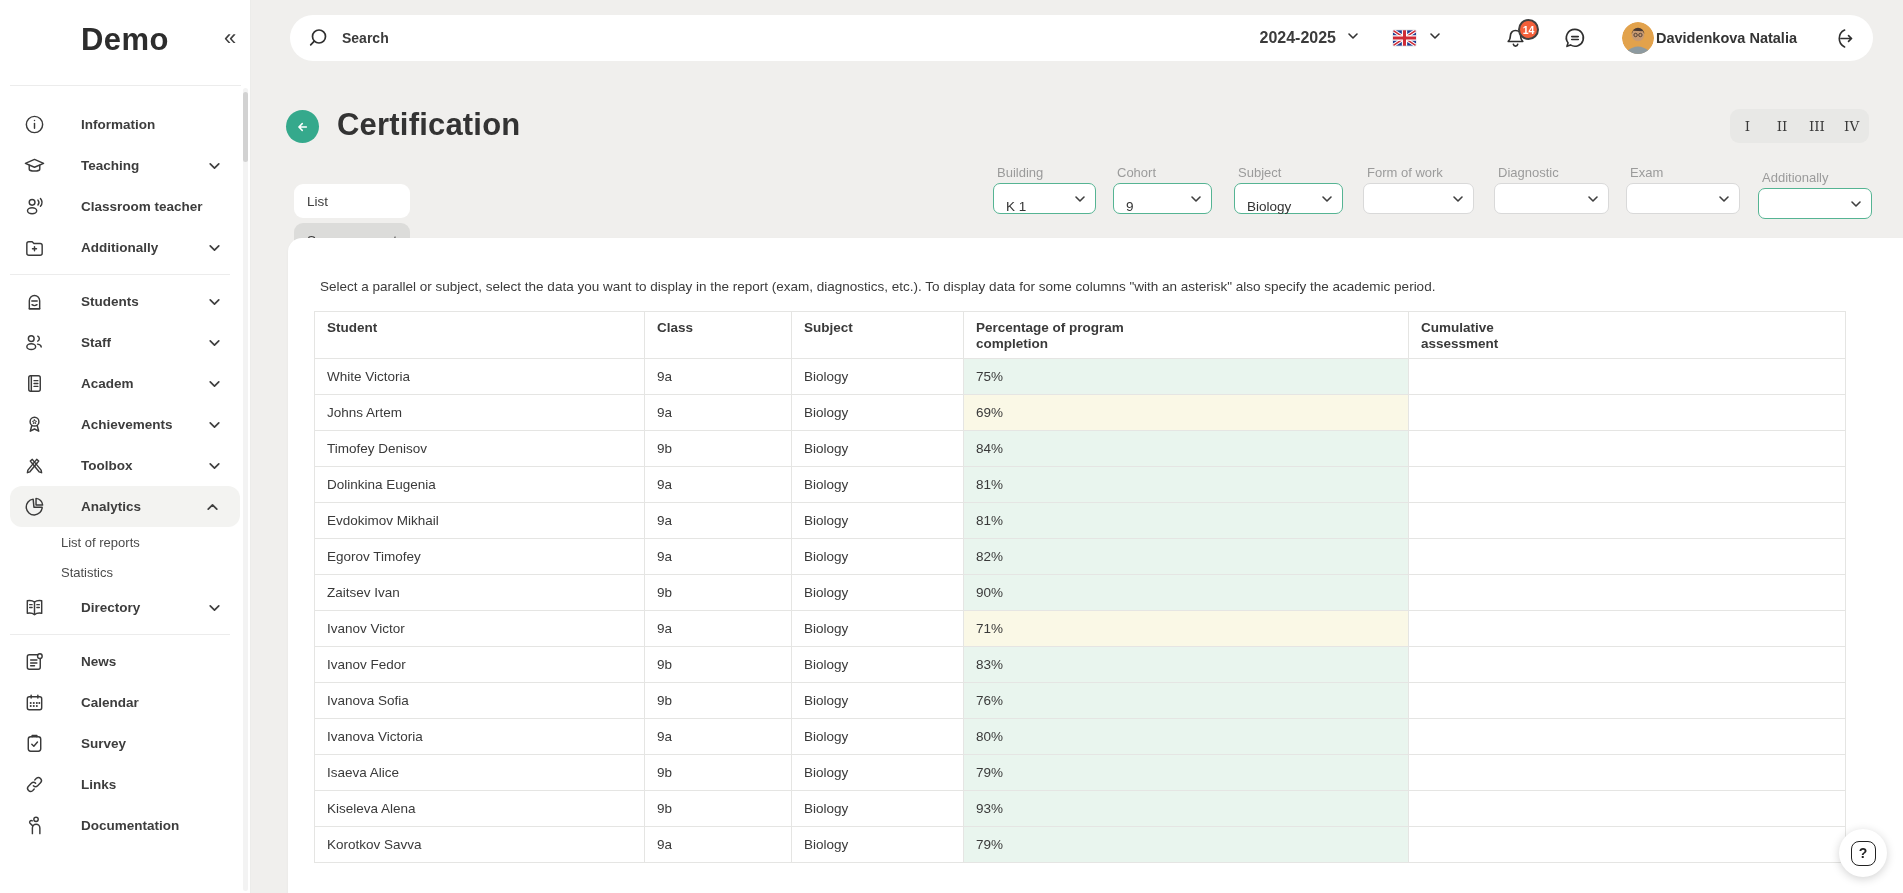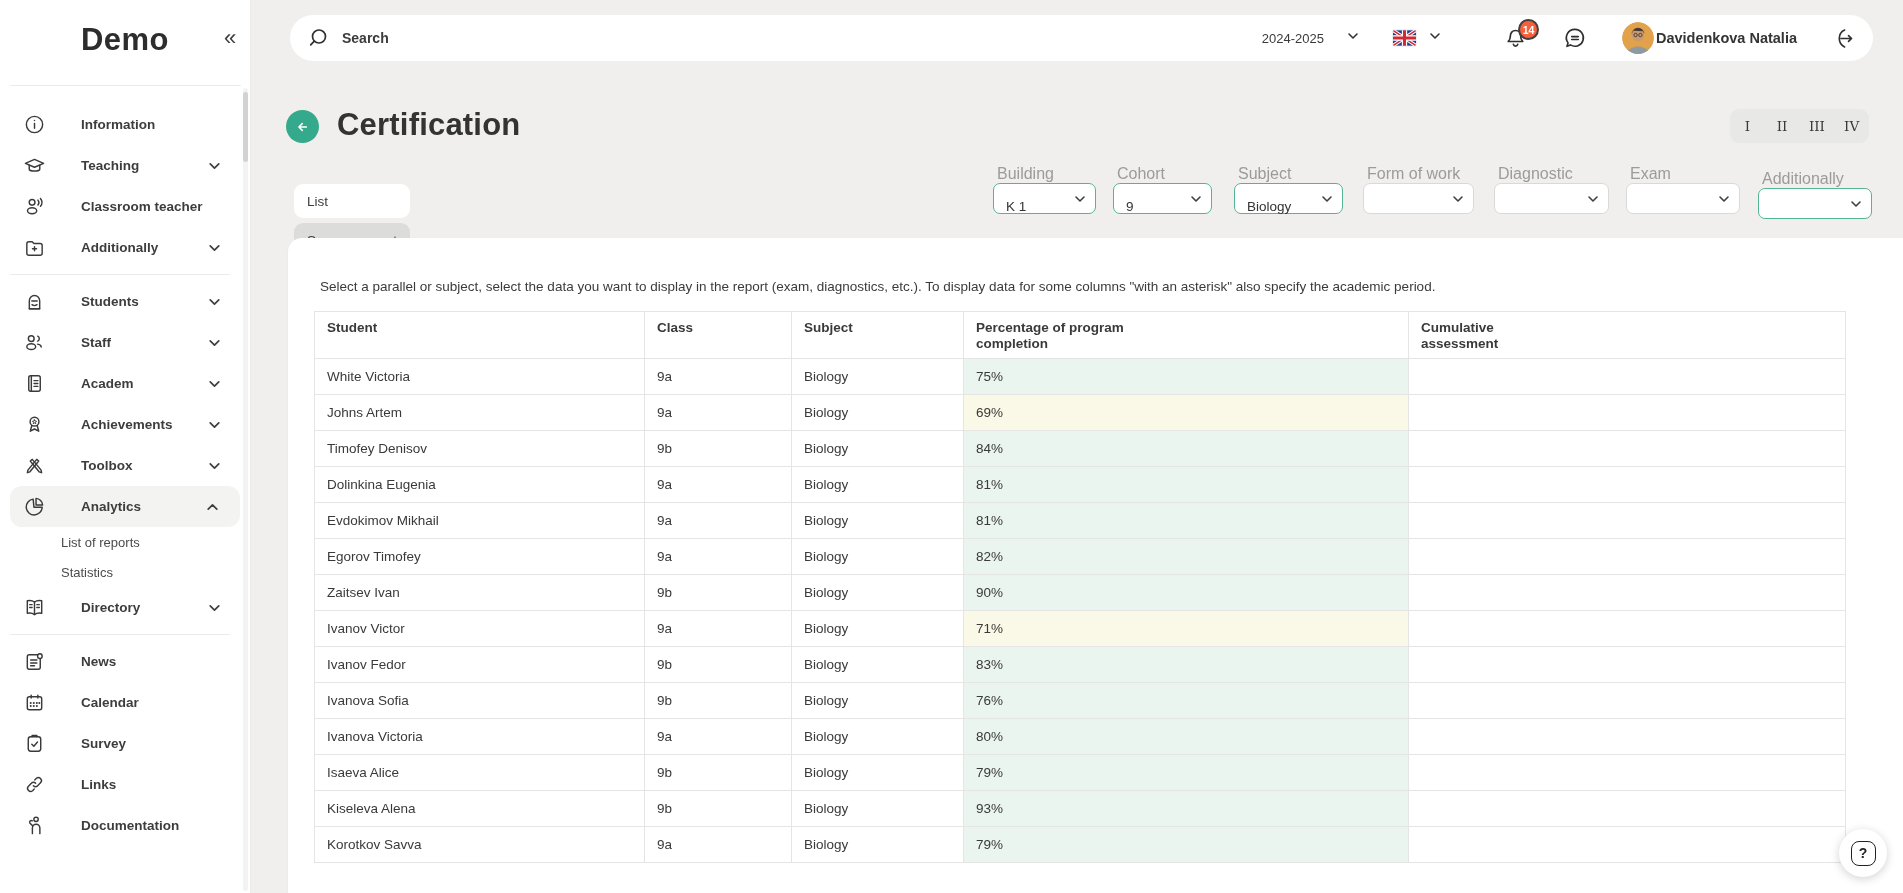--- a/index.html
+++ b/index.html
@@ -26,21 +26,21 @@
   #side-scroll-thumb { position:absolute; left:0; top:4px; width:5px; height:70px; background:#d2d2d2; border-radius:3px; }
 
   
   #topbar { position:absolute; left:290px; top:15px; width:1583px; height:46px; background:#ffffff; border-radius:23px; }
   #search-icon { position:absolute; left:16px; top:11px; width:24px; height:24px; }
   #search-icon svg { width:24px; height:24px; }
   #search-input { position:absolute; left:52px; top:0; height:46px; width:300px; border:none; outline:none; background:transparent; font-family:"Liberation Sans",sans-serif; font-size:14px; font-weight:700; color:#3b3b3b; }
   #search-input::placeholder { color:#3b3b3b; opacity:1; font-weight:700; }
   .tb-item { position:absolute; top:0; height:46px; display:flex; align-items:center; }
   #year-select { right:513px; cursor:pointer; }
-  #year-label { font-size:13px; color:#3b3b3b; margin-right:22px; }
+  #year-label { font-size:16px; color:#3b3b3b; margin-right:10px;font-weight:bold; }
   #flag-select { right:431px; cursor:pointer; }
   #flag-box { width:23px; height:16px; border-radius:2px; overflow:hidden; margin-right:12px; box-shadow:0 0 0 1px rgba(0,0,0,.06); }
   #flag-box svg { display:block; width:23px; height:16px; }
   .chev-sm svg { width:14px; height:14px; }
   #bell-btn { right:345px; cursor:pointer; }
   #bell-btn svg { width:25px; height:25px; }
   #bell-badge { position:absolute; right:334px; top:4px; min-width:21px; height:21px; background:#f4603b; color:#fff; border-radius:50%; font-size:10.5px; font-weight:700; display:flex; align-items:center; justify-content:center; border:2px solid #404040; }
   #chat-btn { right:285px; cursor:pointer; }
   #chat-btn svg { width:26px; height:26px; }
   #avatar { position:absolute; right:219px; top:7px; width:32px; height:32px; border-radius:50%; overflow:hidden; cursor:pointer; }
@@ -56,21 +56,21 @@
   .quarter { flex:1; display:flex; align-items:center; justify-content:center; font-family:"DejaVu Serif",serif; font-size:13.5px; color:#3a3a3a; cursor:pointer; }
 
   
   #tabs { position:absolute; left:294px; top:184px; display:flex; gap:5px;flex-direction:column; }
   .tab { height:34px; display:flex; align-items:center; padding:0 13px; border-radius:9px; font-size:13.5px; color:#3c3c3c; cursor:pointer; }
   .tab.inactive-white { background:#ffffff; }
   .tab.active-gray { background:#dcdcda; }
 
   
   .filter { position:absolute; }
-  .filter .f-label { position:absolute; left:4px; top:-18px; font-size:16px; color:#9b9b9b; white-space:nowrap; }
+  .filter .f-label { position:absolute; left:4px; top:-18px; font-size:13px; color:#9b9b9b; white-space:nowrap; }
   .filter .f-box { height:31px; width:100%; background:#fff; border:1px solid #d9d9d9; border-radius:7px; display:flex; align-items:center; padding:15px 26px 0 12px; font-size:13.5px; color:#333; cursor:pointer; position:relative; }
   .filter.filled .f-box { border:1px solid #55b493; }
   .filter .f-chev { position:absolute; right:8px; top:50%; transform:translateY(-50%); display:flex; }
   .filter .f-chev svg { width:14px; height:14px; }
 
   
   #card { position:absolute; left:288px; top:238px; width:1874px; height:655px; background:#ffffff; border-radius:14px 14px 0 0; box-shadow:0 1px 3px rgba(0,0,0,.04); overflow:hidden; }
   #note { position:absolute; left:32px; top:41px; font-size:13.5px; color:#3b3b3b; width:1500px; }
   #report-table { position:absolute; left:26px; top:73px; border-collapse:collapse; table-layout:fixed; background:#fff; }
   #report-table th, #report-table td { border:1px solid #e5e5e3; font-size:13.5px; color:#3a3a3a; text-align:left; }

